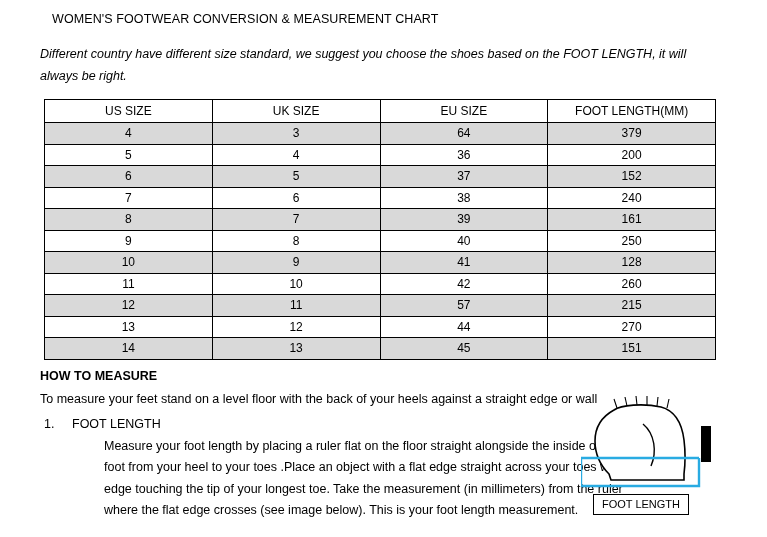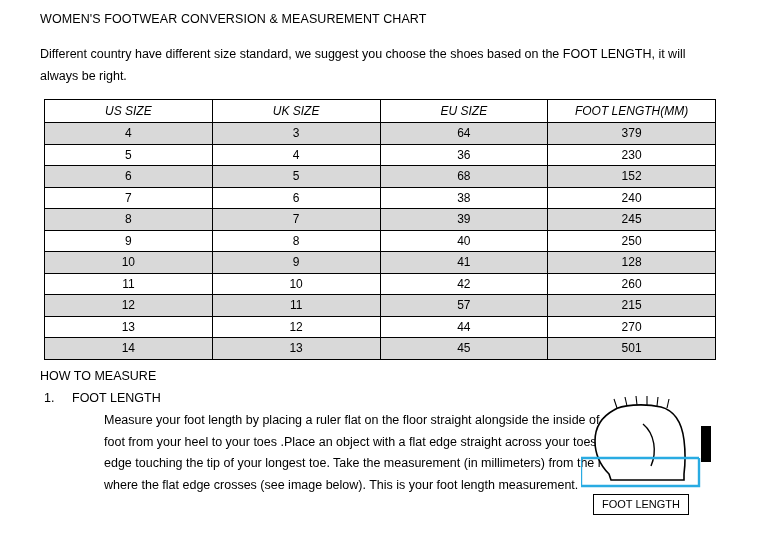--- a/index.html
+++ b/index.html
@@ -17,28 +17,29 @@
   .page {
     position: relative;
     width: 767px;
     height: 537px;
     box-sizing: border-box;
     padding: 12px 40px 0 40px;
   }
   .doc-title {
     font-size: 12.5px;
     letter-spacing: 0.1px;
-    margin: 0 0 18px 0;
+    margin: 0 0 18px 12px;
     white-space: nowrap;
   }
   .intro {
     font-size: 12.5px;
     line-height: 1.72;
     margin: 0 0 12px 0;
     max-width: 672px;
+    font-style: italic;
   }
   table.size-chart {
     border-collapse: collapse;
     width: 672px;
     table-layout: fixed;
     margin: 0 0 0 4px;
   }
   table.size-chart th,
   table.size-chart td {
     border: 1px solid #000000;
@@ -46,32 +47,32 @@
     font-size: 12px;
     font-weight: normal;
     height: 20.5px;
     line-height: 20.5px;
     padding: 0;
   }
   table.size-chart thead th {
     background: #ffffff;
     height: 22px;
     line-height: 22px;
-    font-style: italic;
   }
   table.size-chart tbody tr:nth-child(odd) td {
     background: #d9d9d9;
   }
   table.size-chart tbody tr:nth-child(even) td {
     background: #ffffff;
   }
   .howto {
     font-size: 12.5px;
     margin: 7px 0 0 0;
     line-height: 1.5;
+    font-weight: bold;
   }
   .measure-text {
     font-size: 12.5px;
     line-height: 1.72;
     margin: 4px 0 0 0;
     max-width: 600px;
   }
   .numbered {
     margin: 6px 0 0 0;
     display: flex;
@@ -138,39 +139,39 @@
       <tr>
         <td>4</td>
         <td>3</td>
         <td>64</td>
         <td>379</td>
       </tr>
       <tr>
         <td>5</td>
         <td>4</td>
         <td>36</td>
-        <td>230</td>
+        <td>200</td>
       </tr>
       <tr>
         <td>6</td>
         <td>5</td>
-        <td>68</td>
+        <td>37</td>
         <td>152</td>
       </tr>
       <tr>
         <td>7</td>
         <td>6</td>
         <td>38</td>
         <td>240</td>
       </tr>
       <tr>
         <td>8</td>
         <td>7</td>
         <td>39</td>
-        <td>245</td>
+        <td>161</td>
       </tr>
       <tr>
         <td>9</td>
         <td>8</td>
         <td>40</td>
         <td>250</td>
       </tr>
       <tr>
         <td>10</td>
         <td>9</td>
@@ -192,27 +193,28 @@
       <tr>
         <td>13</td>
         <td>12</td>
         <td>44</td>
         <td>270</td>
       </tr>
       <tr>
         <td>14</td>
         <td>13</td>
         <td>45</td>
-        <td>501</td>
+        <td>151</td>
       </tr>
     </tbody>
   </table>
 
   <div class="howto">HOW TO MEASURE</div>
 
+  <div class="measure-text">To measure your feet stand on a level floor with the back of your heels against a straight edge or wall</div>
 
   <div class="numbered">
     <span class="num">1.</span>
     <span class="head">FOOT LENGTH</span>
   </div>
 
   <div class="para-indent">Measure your foot length by placing a ruler flat on the floor straight alongside the inside of your foot from your heel to your toes .Place an object with a flat edge straight across your toes with the edge touching the tip of your longest toe. Take the measurement (in millimeters) from the ruler where the flat edge crosses (see image below). This is your foot length measurement.</div>
 
   <div class="foot-figure">
     <svg class="foot-svg" width="150" height="130" viewBox="0 0 150 130">

